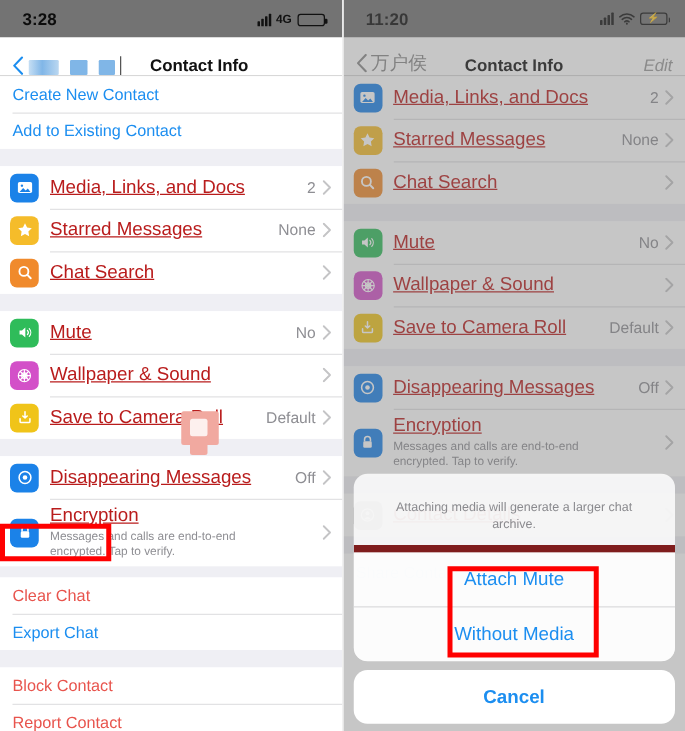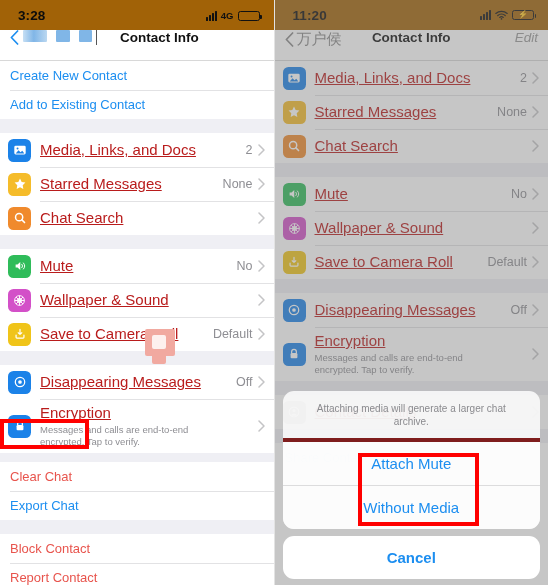--- a/index.html
+++ b/index.html
@@ -30,21 +30,21 @@
   .phone.right { border-left: 1px solid #e3e3e3; }
 
   
   .statusbar {
     height: 30px;
     display: flex;
     align-items: center;
     justify-content: space-between;
     padding: 0 14px 0 18px;
     box-sizing: border-box;
-    background: #a16207;
+    background: #737373;
   }
   .status-time {
     font-size: 13.5px;
     font-weight: 700;
     color: #0c0c0c;
     letter-spacing: .1px;
   }
   .status-right {
     display: flex;
     align-items: flex-end;
@@ -78,21 +78,21 @@
   }
   .battery .fill { height:100%; background:#111; border-radius:1px; }
   .battery.charging .fill { background:#f03a2e; }
   .bolt { position:absolute; left:50%; top:50%; transform:translate(-50%,-50%); font-size:8px; color:#fff; line-height:1; }
 
   
   .navbar {
     position: relative;
     height: 31px;
     display: flex;
-    align-items: flex-start;
+    align-items: flex-end;
     background: #fff;
     border-bottom: 1px solid #d8d8d8;
     padding: 0 10px;
     box-sizing: border-box;
   }
   .nav-back {
     display: flex;
     align-items: center;
     gap: 3px;
     color: #1c8ef0;
@@ -230,22 +230,22 @@
   .sheet {
     background: rgba(248,248,248,.94);
     border-radius: 11px;
     overflow: hidden;
     margin-bottom: 7px;
   }
   .sheet-msg {
     text-align: center;
     font-size: 10px;
     color: #8a8a8e;
-    padding: 11px 16px 10px;
-    border-bottom: 4px solid #7f1d1d;
+    padding: 21px 16px 10px;
+    border-bottom: 6px solid #7f1d1d;
     line-height: 1.3;
   }
   .sheet-btn {
     text-align: center;
     font-size: 15px;
     color: #1c8ef0;
     padding: 13px 0;
     background: rgba(255,255,255,.72);
   }
   .sheet-btn + .sheet-btn { border-top: 1px solid #dcdcdd; }

